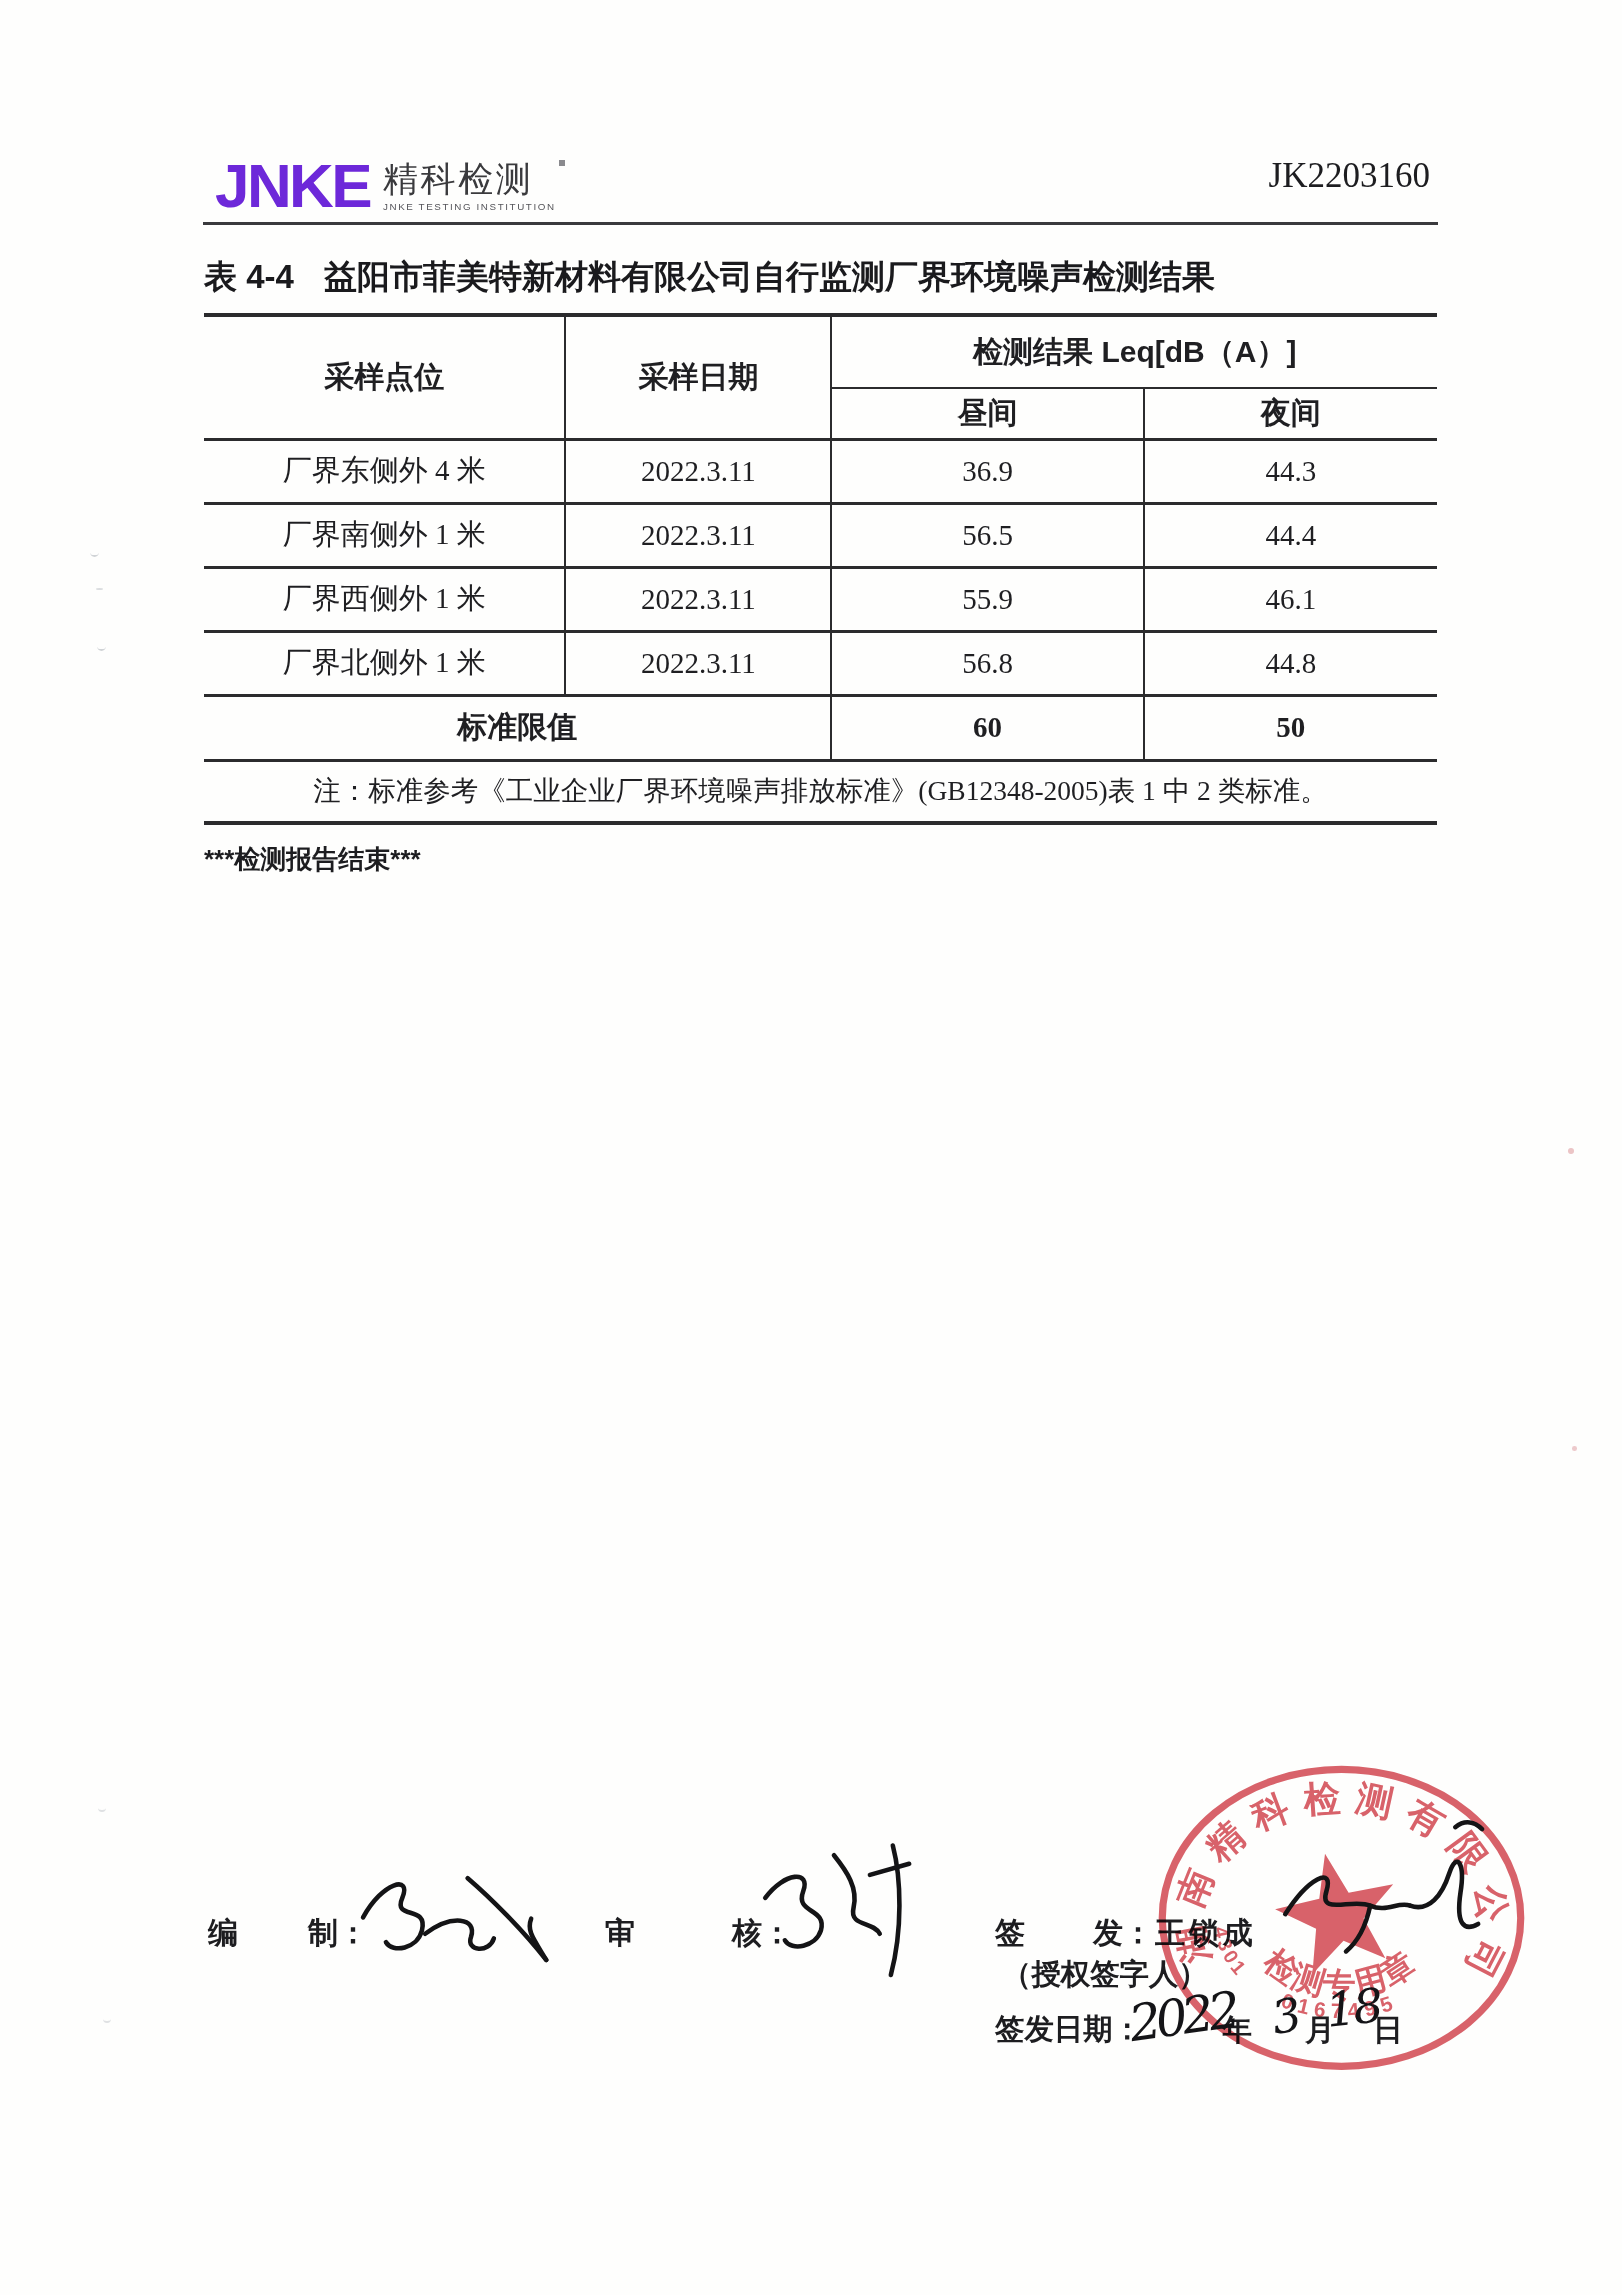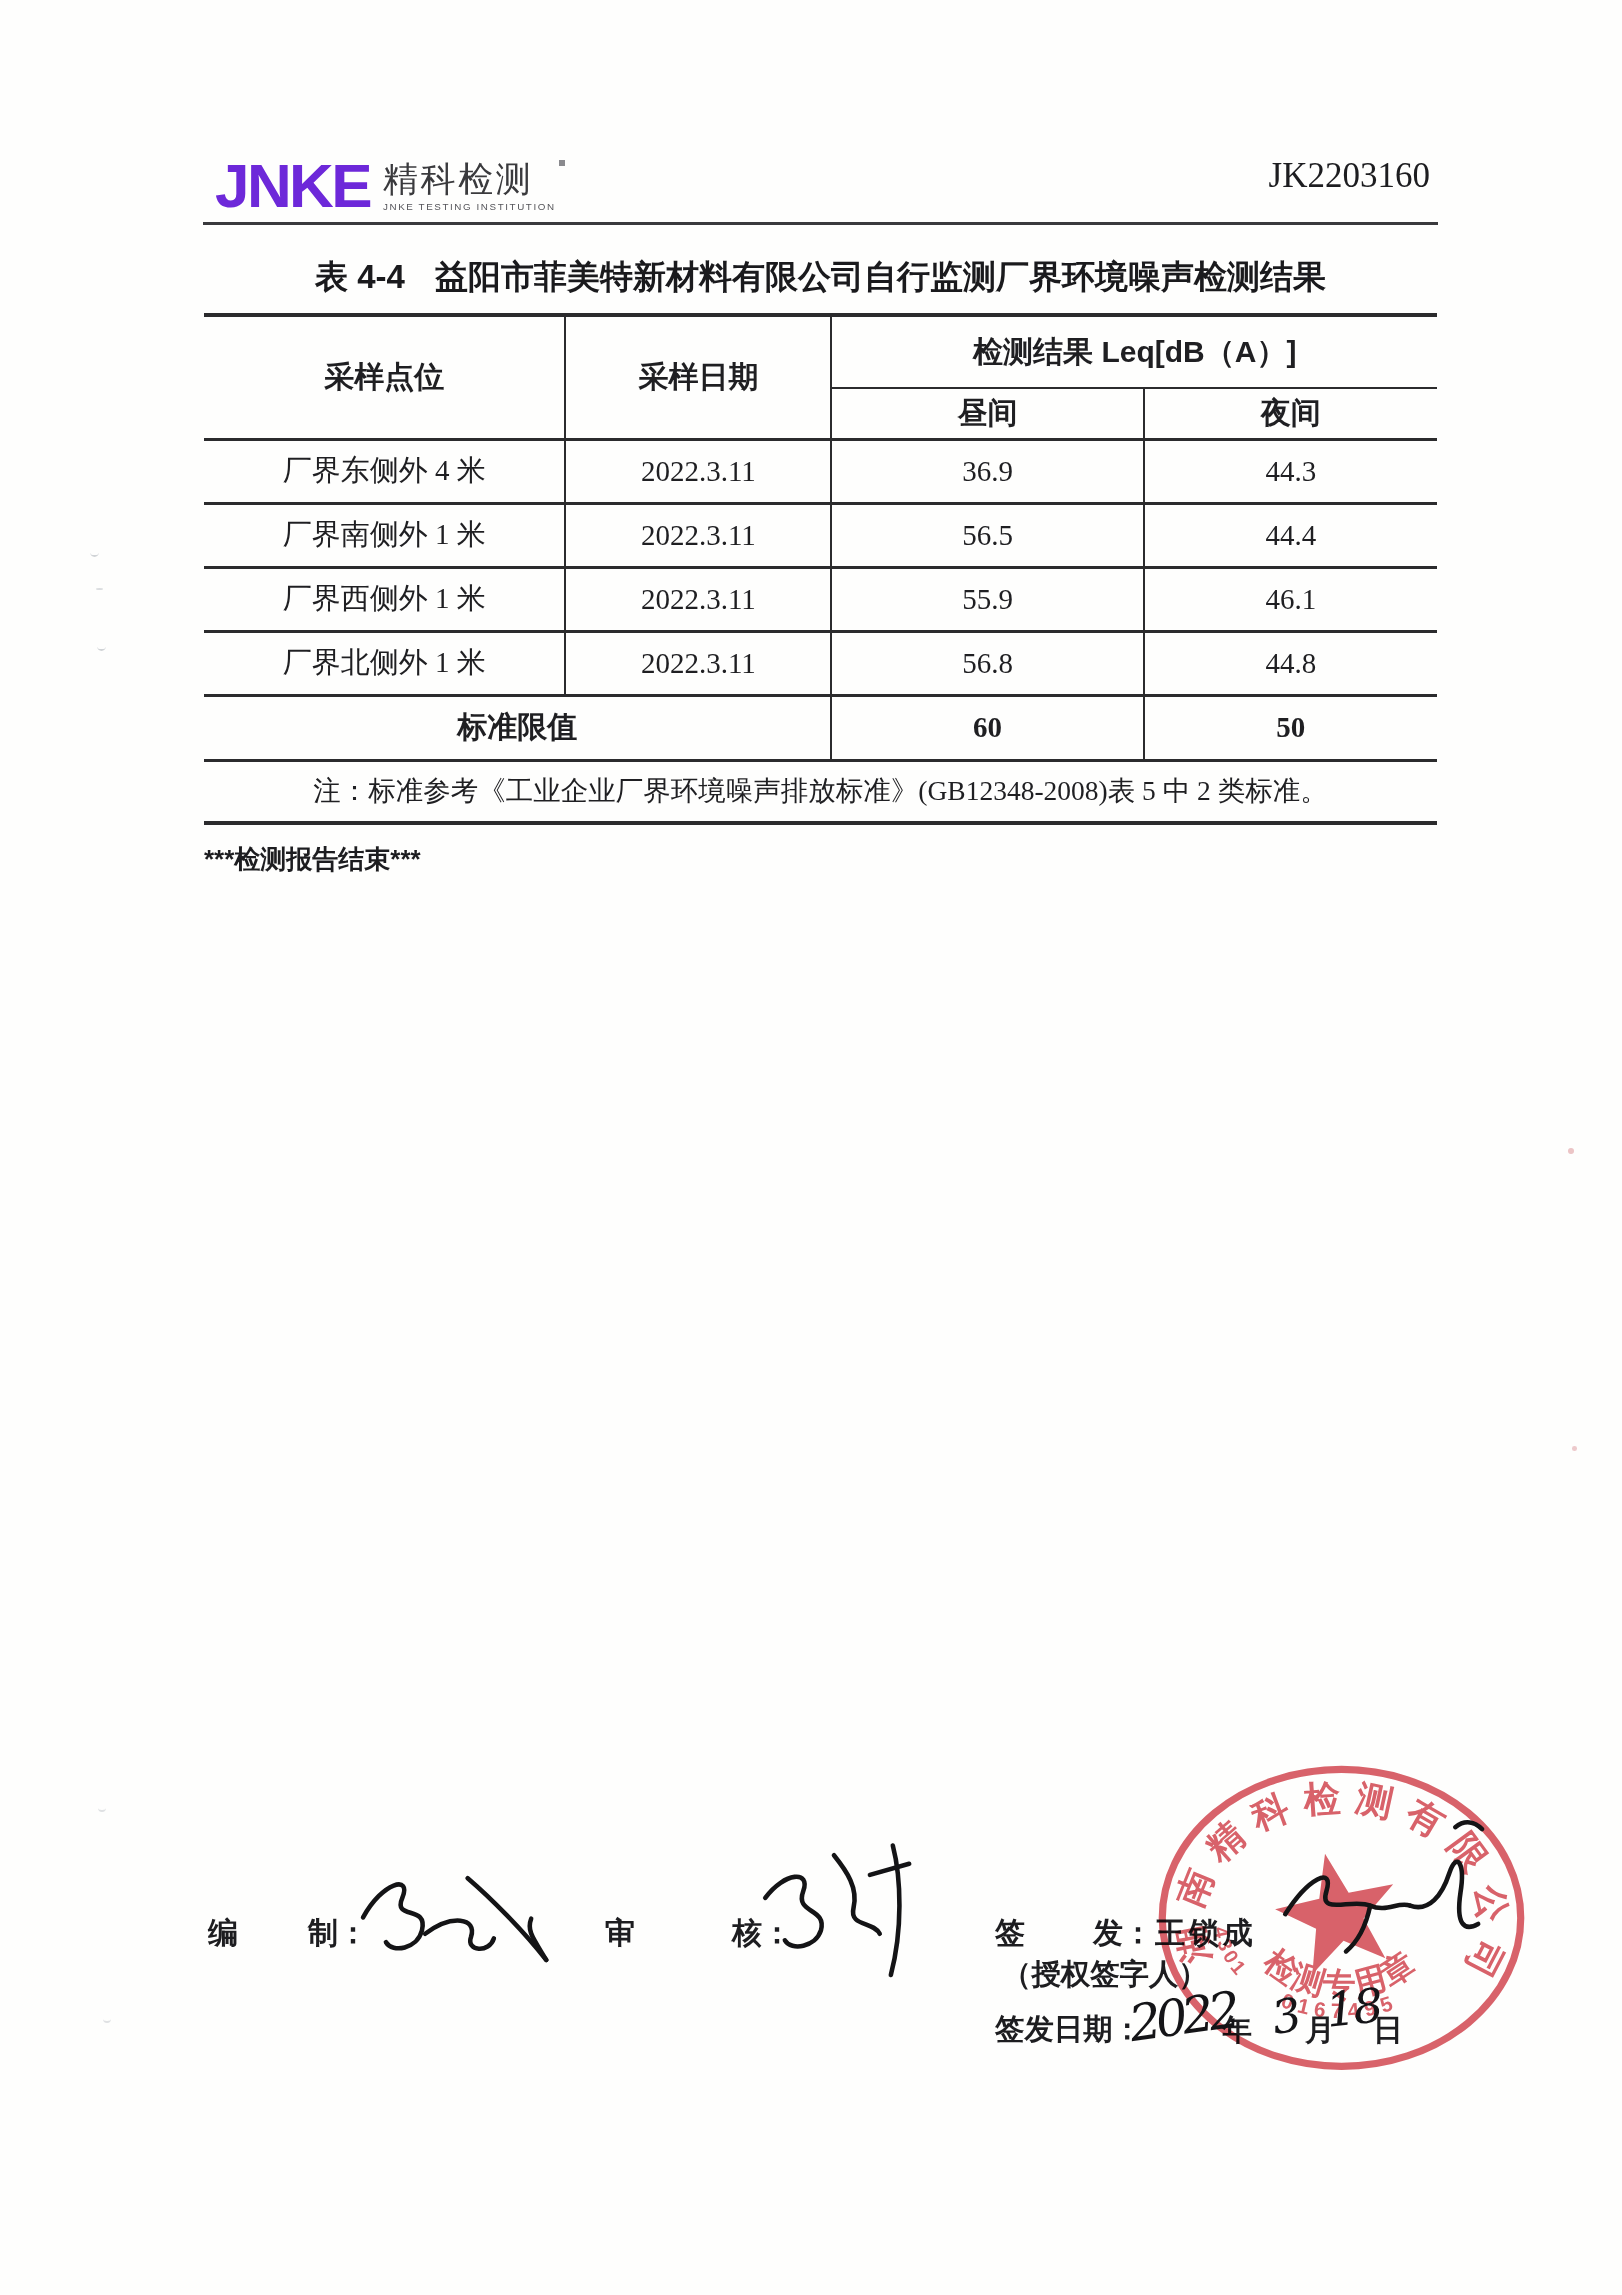--- a/index.html
+++ b/index.html
@@ -17,21 +17,21 @@
   #logo-names{display:flex;flex-direction:column;position:relative;padding-right:9.2px;}
   #logo-cn{font-family:"Liberation Sans","DejaVu Sans",sans-serif;font-weight:normal;
            font-size:35px;line-height:1;letter-spacing:2.6px;color:#3a3a3d;}
   #logo-tm{position:absolute;right:0;top:-1.3px;width:5.9px;height:5.9px;background:#8a8a8e;}
   #logo-en{font-family:"Liberation Sans","DejaVu Sans",sans-serif;font-weight:normal;
            font-size:9.8px;letter-spacing:1.6px;color:#55555a;margin-top:5.2px;}
   #report-no{right:193px;top:156px;font-size:35px;}
   #header-rule{left:203px;top:222px;width:1235px;height:3.3px;background:#3a3a3d;}
 
   
-  #doc-title{left:204px;top:255px;width:1233px;text-align:center;font-size:33px;color:#1a1a1d;}
+  #doc-title{left:204px;top:255px;width:1233px;text-align:left;font-size:33px;color:#1a1a1d;}
   #doc-title .gap{margin-left:30px;}
 
   
   #noise-table{position:absolute;left:204px;top:313px;width:1233px;border-collapse:collapse;
                table-layout:fixed;border-top:4.6px solid #2b2b2d;}
   #noise-table td{padding:0;text-align:center;vertical-align:middle;color:#1f1f22;}
   .hdr{font-family:"Liberation Sans","DejaVu Sans",sans-serif;font-weight:bold;font-size:30px;}
   .cell{font-size:29px;}
   .bb4{border-bottom:2.6px solid #2b2b2d;}
   .bb5{border-bottom:3.3px solid #2b2b2d;}
@@ -114,21 +114,21 @@
       <td class="cell br4 bb6">2022.3.11</td>
       <td class="cell br4 bb6">56.8</td>
       <td class="cell bb6">44.8</td>
     </tr>
     <tr style="height:65px">
       <td colspan="2" class="hdr br4 bb6">标准限值</td>
       <td class="cell b br4 bb6">60</td>
       <td class="cell b bb6">50</td>
     </tr>
     <tr style="height:63px">
-      <td id="note-cell" colspan="4" class="bb7">注：标准参考《工业企业厂界环境噪声排放标准》(GB12348-2008)表 5 中 2 类标准。</td>
+      <td id="note-cell" colspan="4" class="bb7">注：标准参考《工业企业厂界环境噪声排放标准》(GB12348-2005)表 1 中 2 类标准。</td>
     </tr>
   </tbody>
     </table>
 
   <div id="end-marker" class="abs sans b">***检测报告结束***</div>
 
   <div class="abs siglabel" style="left:208px;top:1913px;">编</div>
   <div class="abs siglabel" style="left:308px;top:1913px;">制：</div>
   <div class="abs siglabel" style="left:605px;top:1913px;">审</div>
   <div class="abs siglabel" style="left:732px;top:1913px;">核：</div>

